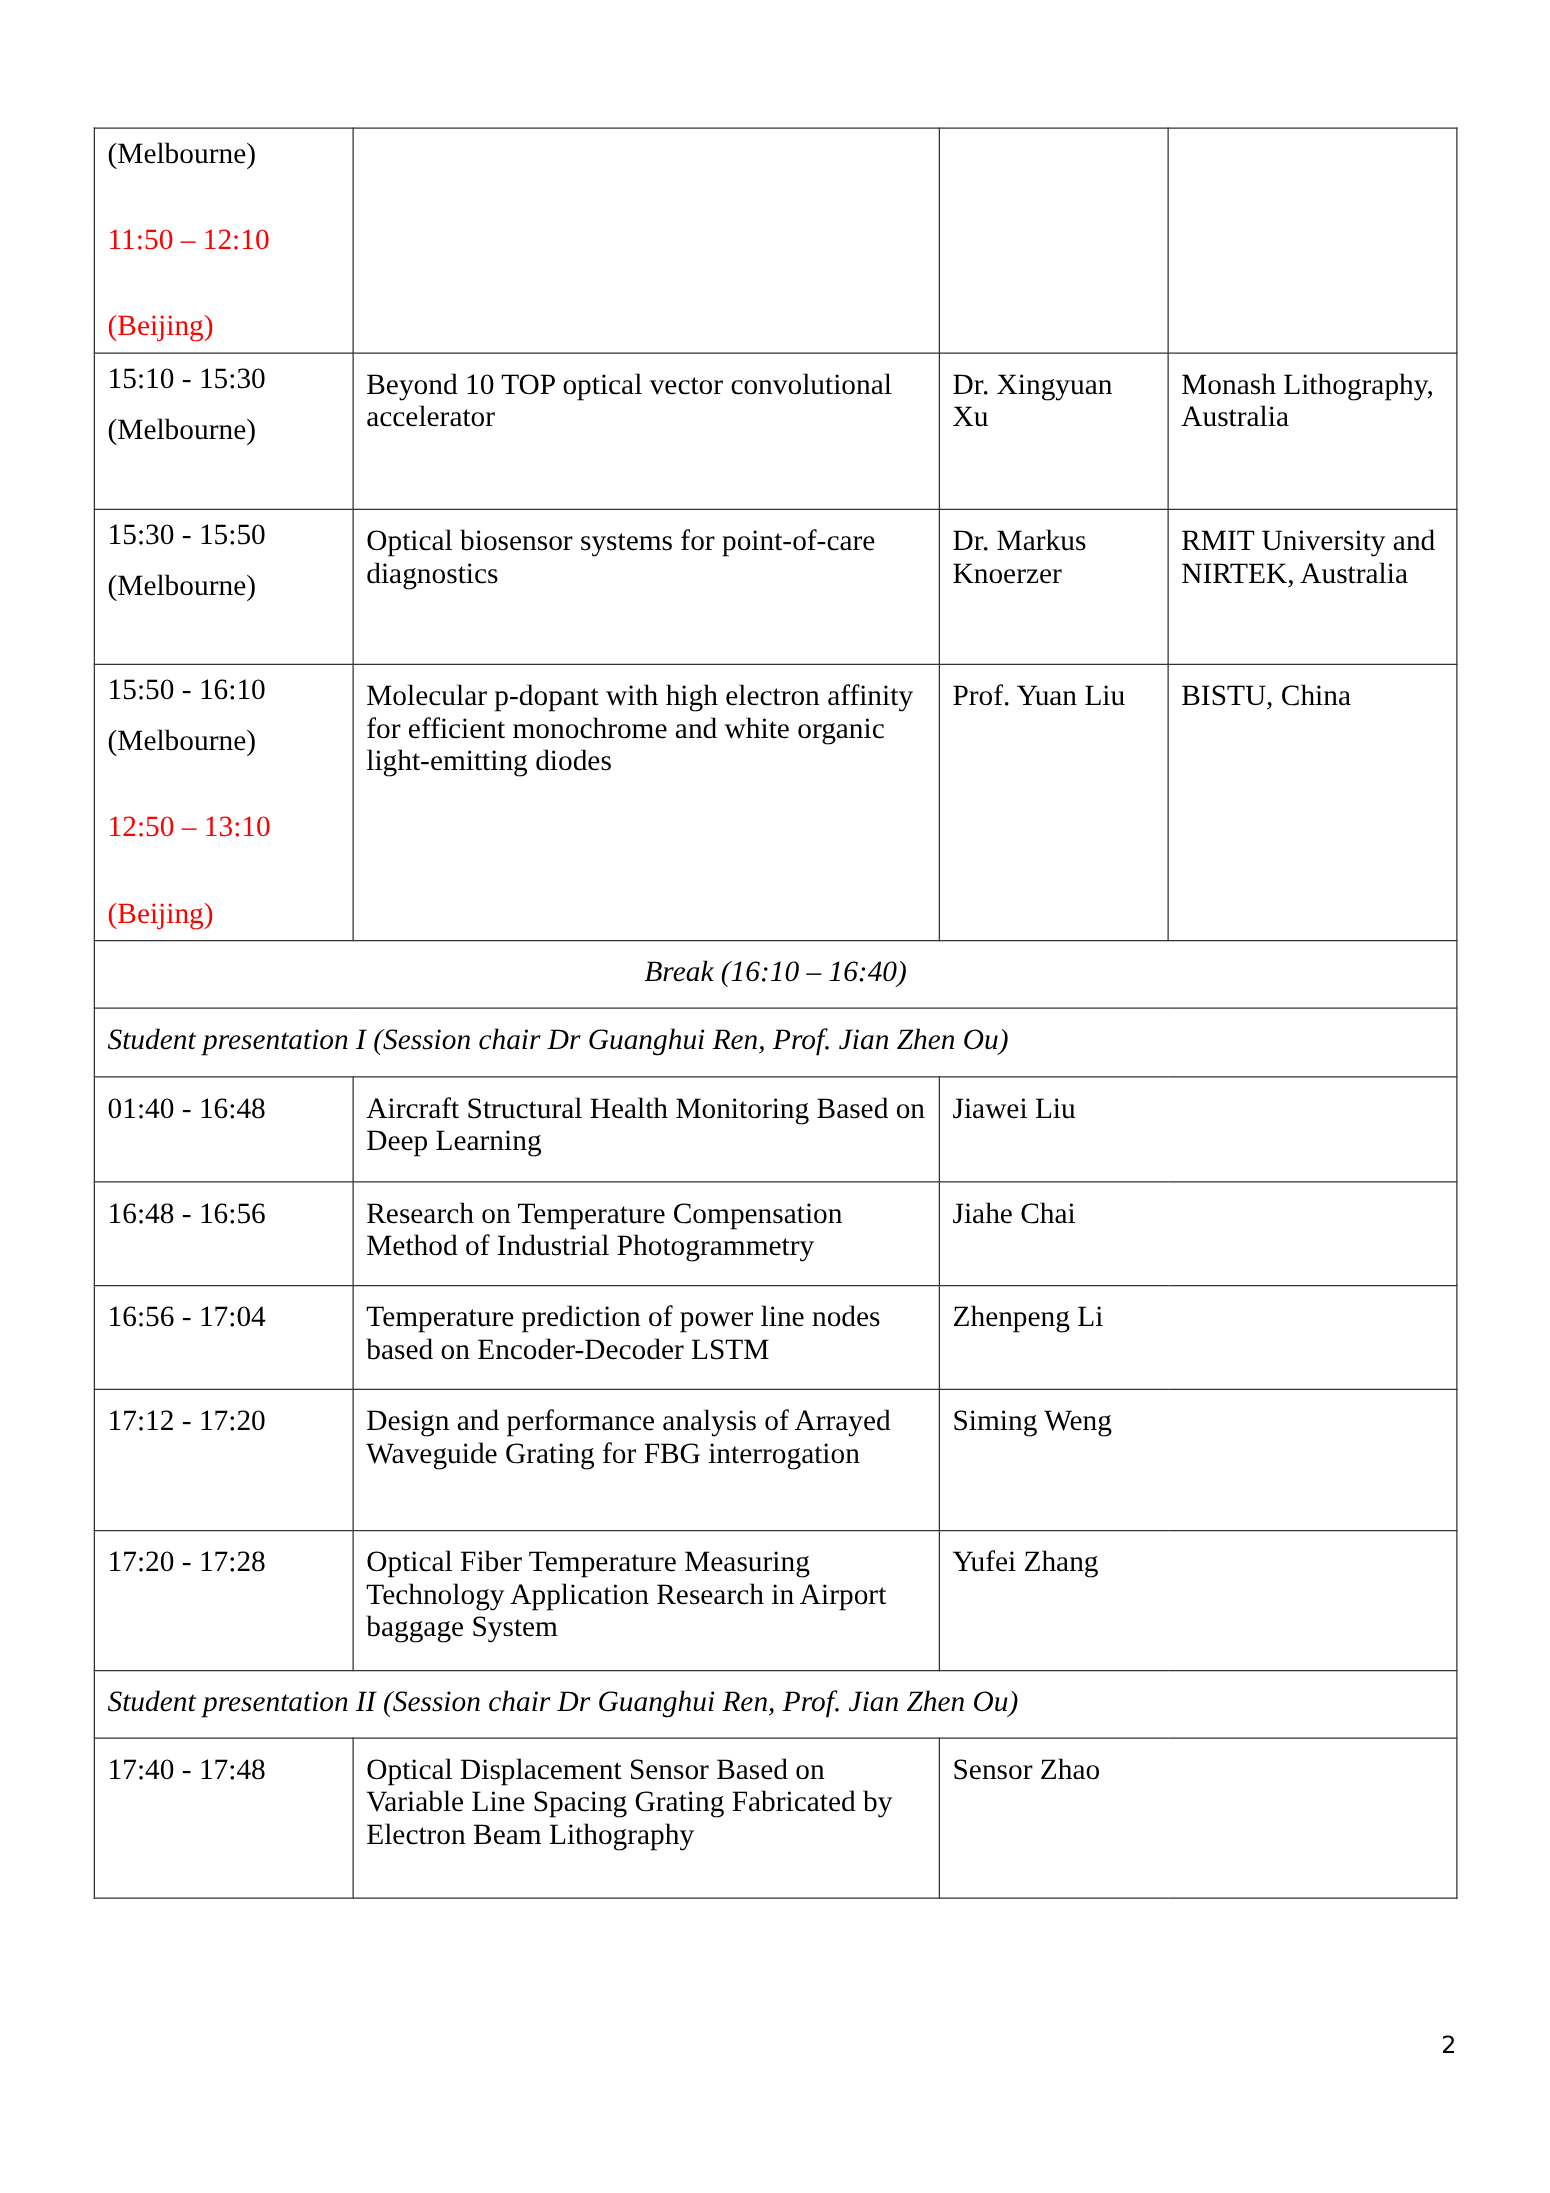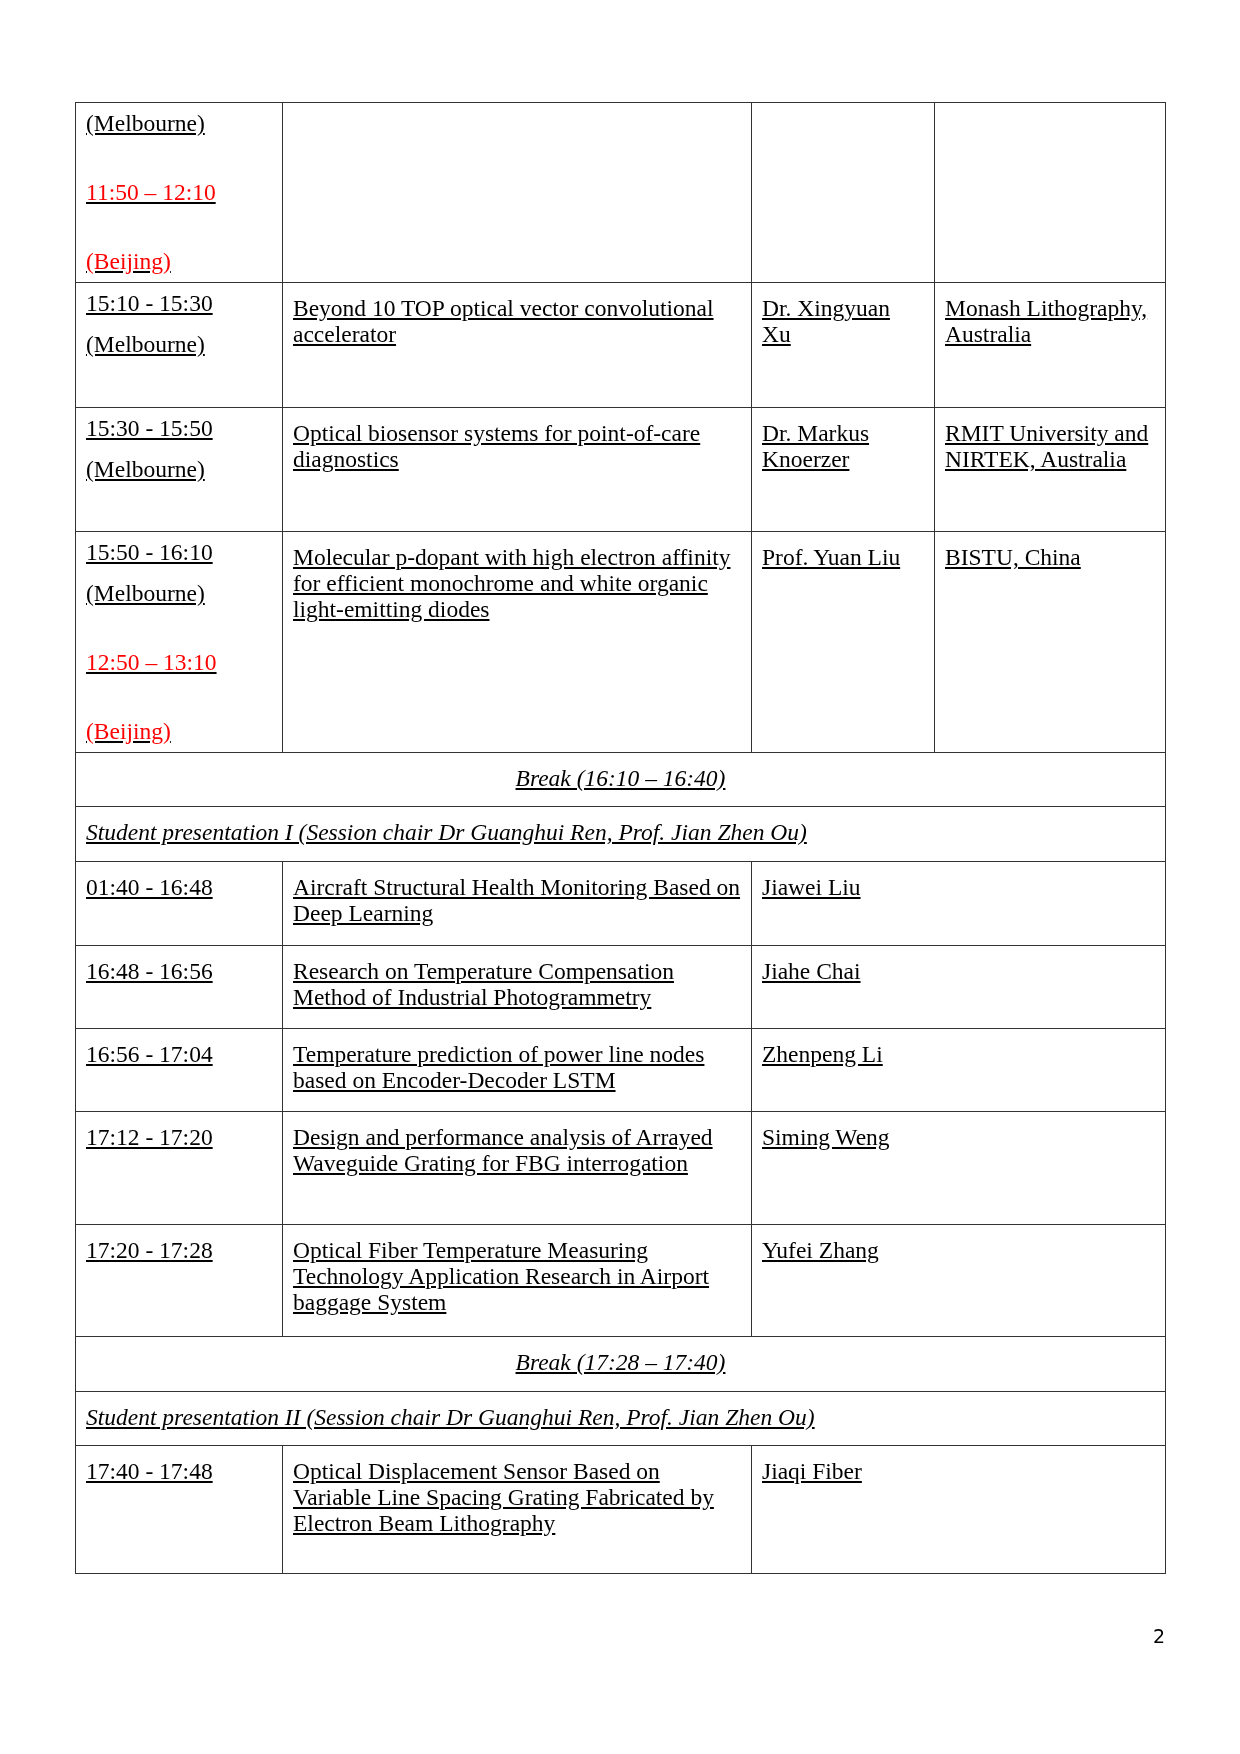--- a/index.html
+++ b/index.html
@@ -1,21 +1,21 @@
 <!DOCTYPE html>
 <html><head>
 <meta charset="utf-8">
 <style>
   html, body { margin:0; padding:0; background:#ffffff; }
   body { width:1240px; height:1754px; position:relative; overflow:hidden;
          font-family:"Liberation Serif","DejaVu Serif",serif; color:#000; }
   .tbl { position:absolute; left:75px; top:102px; width:1090px; border-collapse:collapse; table-layout:fixed; }
   .tbl td { border:1.5px solid #333; vertical-align:top; padding:0; font-size:23.5px; }
   .c1 { width:207px; } .c2 { width:469px; } .c3 { width:183px; } .c4 { width:231px; }
-  .cell-in { padding:4px 10px 0 10px;text-decoration:underline; }
+  .cell-in { padding:4px 10px 0 10px; }
   .time-cell .cell-in { padding-top:0; }
   .tl { display:block; line-height:41px; white-space:nowrap; }
   .tl.red { color:#ff0000;margin-top:28px; }
   .txt { line-height:26px; padding-top:12px; }
   .break-cell { text-align:center; font-style:italic; }
   .break-cell .cell-in { line-height:50px; padding-top:0; }
   .session-cell { font-style:italic; }
   .session-cell .cell-in { line-height:50px; padding-top:0; }
   .page-num { position:absolute; left:1153px; top:1625px; font-family:"DejaVu Sans","Liberation Sans",sans-serif; font-size:19px; }
 </style>
@@ -167,38 +167,33 @@
           <div class="cell-in txt">17:20 - 17:28</div>
         </td>
       <td>
           <div class="cell-in txt">Optical Fiber Temperature Measuring Technology Application Research in Airport baggage System</div>
         </td>
       <td colspan="2">
           <div class="cell-in txt">Yufei Zhang</div>
         </td>
     </tr>
 
-    <tr style="height:55px">
-      <td colspan="4" class="break-cell">
-          <div class="cell-in">Break (17:28 – 17:40)</div>
-        </td>
-    </tr>
 
     <tr style="height:54px">
       <td colspan="4" class="session-cell">
           <div class="cell-in">Student presentation II (Session chair Dr Guanghui Ren, Prof. Jian Zhen Ou)</div>
         </td>
     </tr>
     <tr style="height:128px">
       <td>
           <div class="cell-in txt">17:40 - 17:48</div>
         </td>
       <td>
           <div class="cell-in txt">Optical Displacement Sensor Based on Variable Line Spacing Grating Fabricated by Electron Beam Lithography</div>
         </td>
       <td colspan="2">
-          <div class="cell-in txt">Jiaqi Fiber</div>
+          <div class="cell-in txt">Sensor Zhao</div>
         </td>
     </tr>
   </tbody>
 </table>
 
 <div class="page-num">2</div>
 
 </body></html>

